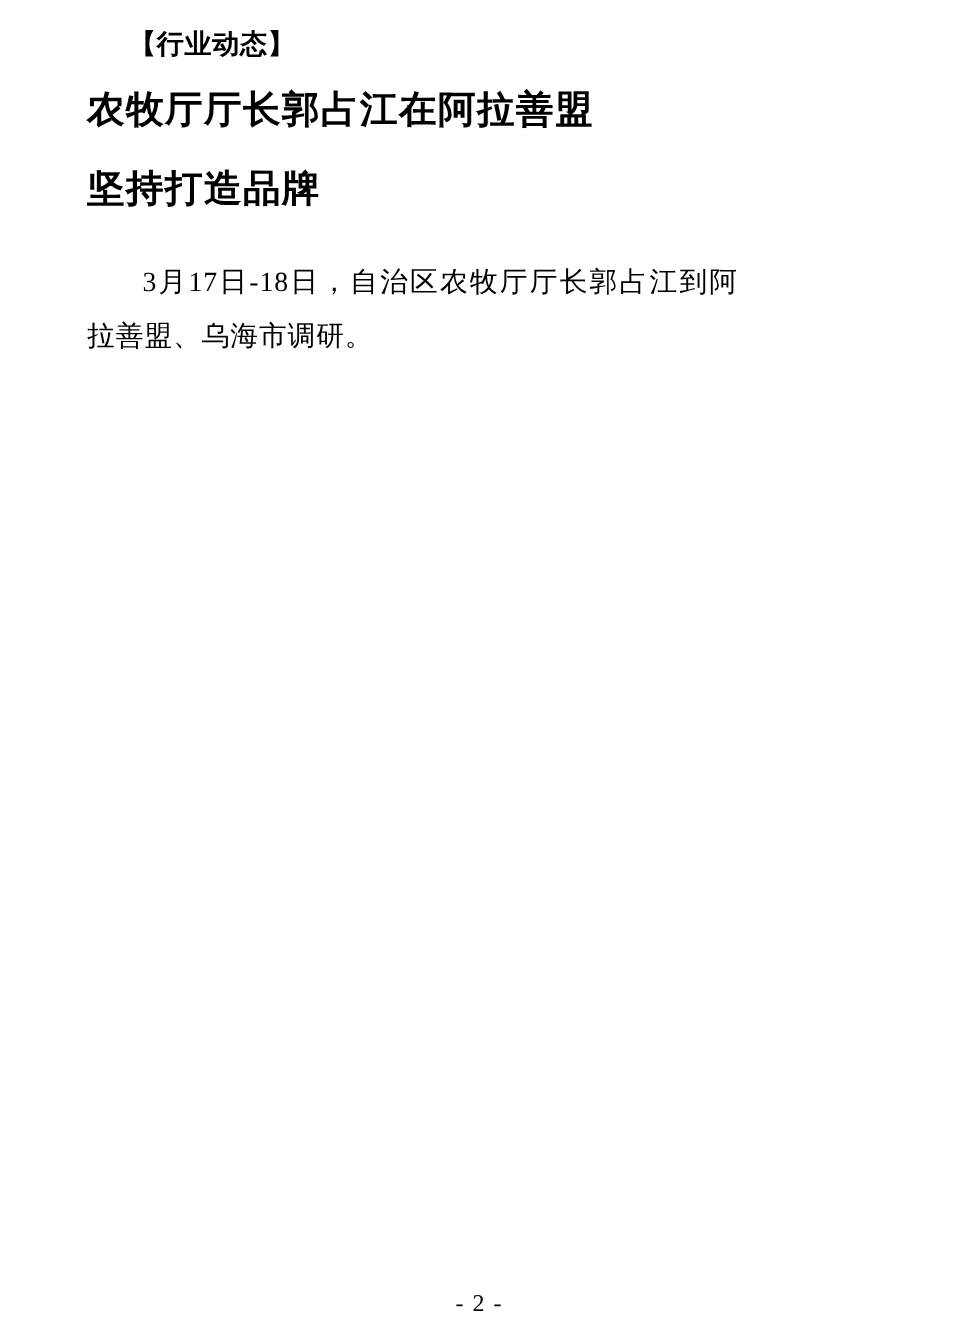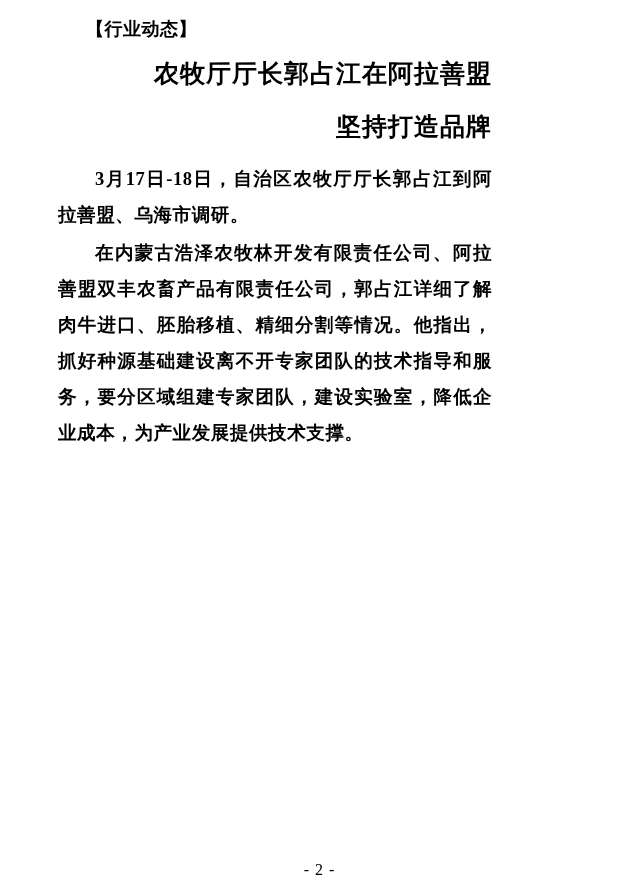--- a/index.html
+++ b/index.html
@@ -24,34 +24,33 @@
   }
   .category-tag {
     font-family: "Liberation Serif", "DejaVu Serif", serif;
     font-size: 18px;
     font-weight: bold;
     letter-spacing: 0.5px;
     margin: 0 0 14px 28px;
     line-height: 1.3;
   }
   .doc-title {
-    text-align: right;
+    text-align: left;
     font-size: 25px;
     font-weight: bold;
     line-height: 1.55;
     letter-spacing: 1px;
     margin: 10px 0 0 0;
   }
   .doc-title .title-line {
     display: block;
     margin-bottom: 14px;
   }
   .body-text {
-    margin-top: 14px;
-    font-weight: bold;
+    margin-top: 24px;
   }
   .para {
     font-size: 18.5px;
     line-height: 36px;
     text-align: justify;
     text-justify: inter-ideograph;
     text-indent: 2em;
     margin: 0 0 2px 0;
     letter-spacing: 0.6px;
   }
@@ -72,18 +71,17 @@
 
   <div class="category-tag">【行业动态】</div>
 
   <h1 class="doc-title">
     <span class="title-line">农牧厅厅长郭占江在阿拉善盟</span>
     <span class="title-line">坚持打造品牌</span>
   </h1>
 
   <div class="body-text">
     <p class="para">3月17日-18日，自治区农牧厅厅长郭占江到阿拉善盟、乌海市调研。</p>
-    <p class="para">在内蒙古浩泽农牧林开发有限责任公司、阿拉善盟双丰农畜产品有限责任公司，郭占江详细了解肉牛进口、胚胎移植、精细分割等情况。他指出，抓好种源基础建设离不开专家团队的技术指导和服务，要分区域组建专家团队，建设实验室，降低企业成本，为产业发展提供技术支撑。</p>
   </div>
 
   <div class="page-number">- 2 -</div>
 
 </div>
 
 </body></html>

